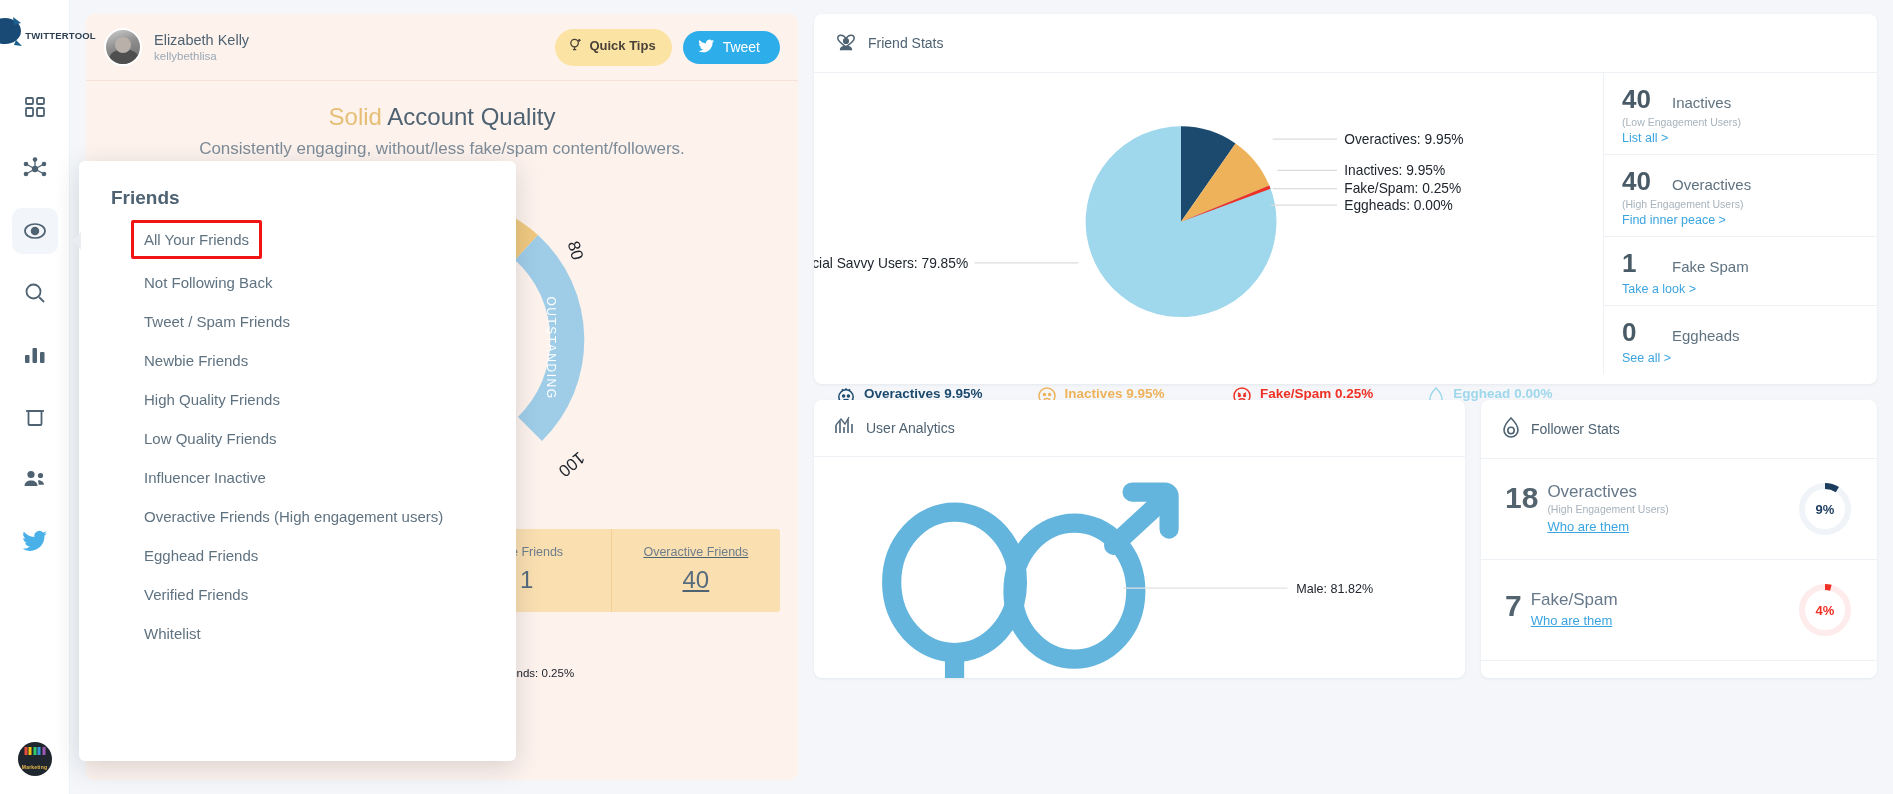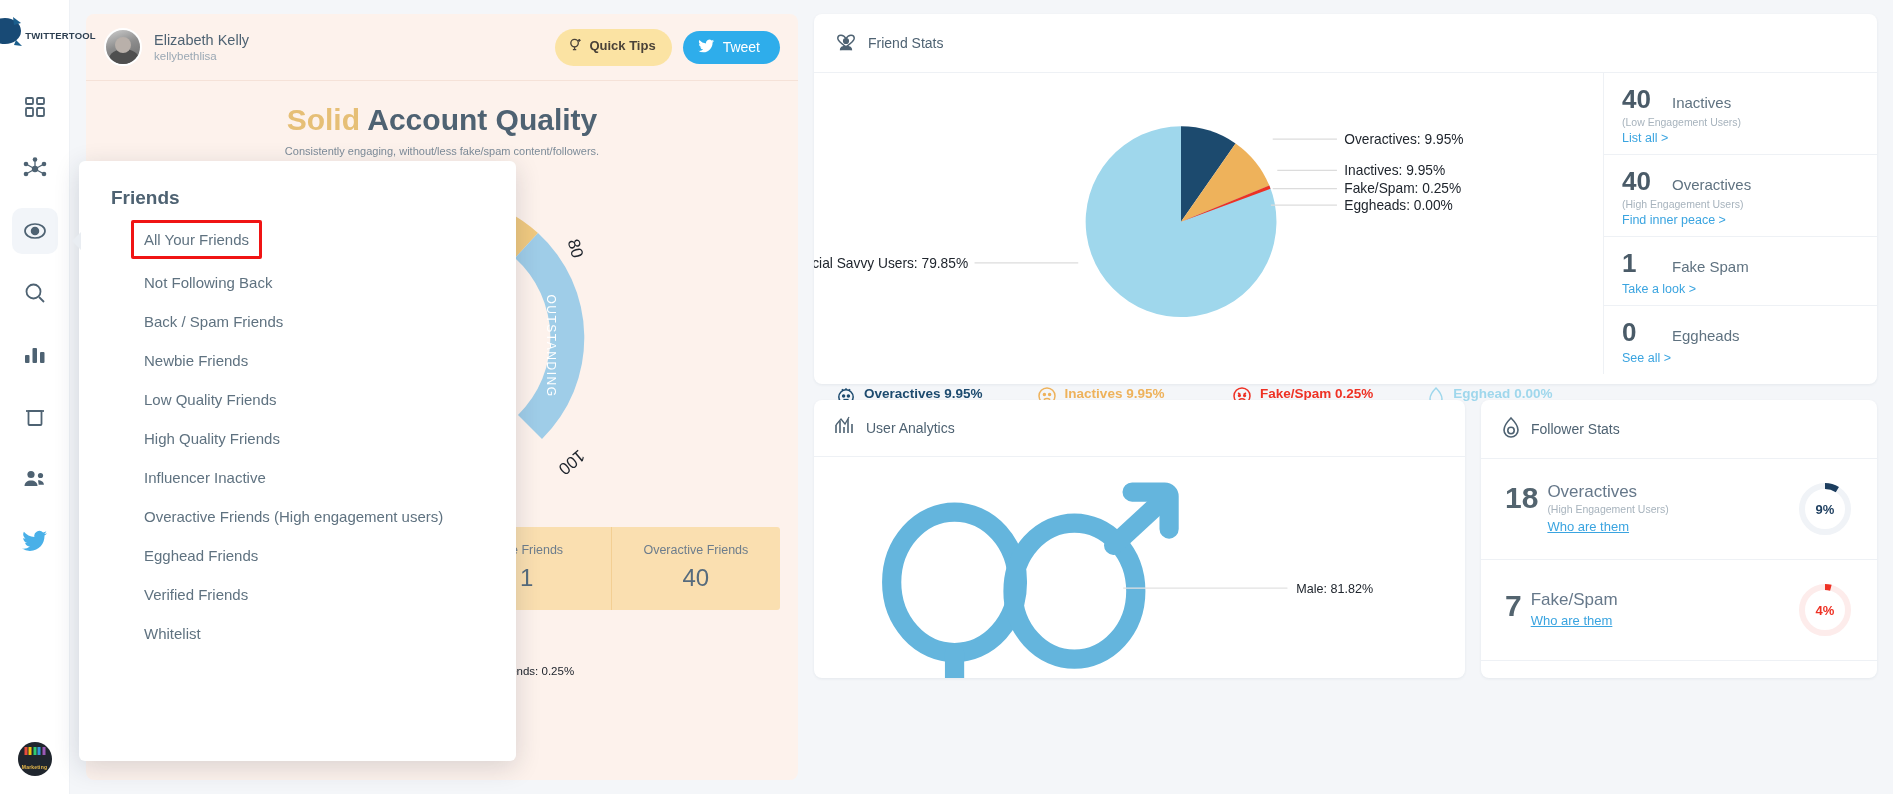--- a/index.html
+++ b/index.html
@@ -71,30 +71,30 @@
   .btn-tips {
     background: #fbe3a3; color: #4a4238; border: none; border-radius: 20px;
     padding: 8px 16px 11px 13px; font-size: 13px; font-weight: 700; cursor: pointer;
     display: flex; align-items: center; gap: 6px; font-family: "Liberation Sans", sans-serif;
   }
   .btn-tweet {
     background: #2eadeb; color: #fff; border: none; border-radius: 20px;
     padding: 8px 20px 8px 15px; font-size: 14px; cursor: pointer;
     display: flex; align-items: center; gap: 8px; font-family: "Liberation Sans", sans-serif;
   }
-  .aq-title { text-align: center; margin-top: 22px; font-size: 30px; font-weight: 700; color: #4e6272; }
+  .aq-title { text-align: center; margin-top: 22px; font-size: 24px; font-weight: 400; color: #4e6272; }
   .aq-title .hl { color: #e6bf76; }
-  .aq-sub { text-align: center; font-size: 11px; color: #7d8c99; margin-top: 8px; }
+  .aq-sub { text-align: center; font-size: 17px; color: #7d8c99; margin-top: 8px; }
   .gauge-area { position: relative; height: 330px; margin-top: 6px; }
   .gauge-svg { position: absolute; left: 50%; transform: translateX(-50%); top: 0; }
   .powered { text-align: center; font-size: 14px; color: #5b6b7a; margin-top: -4px; }
 
   .aq-stats { display: flex; margin: 22px 18px 0 18px; background: #fadfb0; border-radius: 3px; }
   .aq-stat { flex: 1; text-align: center; padding: 16px 4px 18px; border-right: 1px solid #f3cf93; }
-  .aq-stat:last-child { border-right: none; }
+  .aq-stat:last-child { border-right: none; text-decoration: underline; }
   .aq-stat .lbl { font-size: 12.5px; color: #6d7d8c; }
   .aq-stat .val { font-size: 24px; color: #566b7d; margin-top: 7px; }
 
   .people-area { position: relative; height: 150px; margin-top: 16px; }
   .people-svg { position: absolute; left: 50%; transform: translateX(-50%); top: 0; }
 
   
   .fs-card { height: 370px; display: flex; flex-direction: column; }
   .card-head { display: flex; align-items: center; gap: 10px; padding: 16px 20px; border-bottom: 1px solid #eef1f5; }
   .card-head .ttl { font-size: 14px; color: #4e6272; }
@@ -558,24 +558,24 @@
   </div>
 
   <div class="dd-caret"></div>
   <div class="dropdown">
     <div class="dd-title">Friends</div>
     <div class="dd-list">
       <div style="padding:2px 0">
         <div class="dd-item highlighted">All Your Friends</div>
       </div>
       <div class="dd-item">Not Following Back</div>
-      <div class="dd-item">Back / Spam Friends</div>
+      <div class="dd-item">Tweet / Spam Friends</div>
       <div class="dd-item">Newbie Friends</div>
+      <div class="dd-item">High Quality Friends</div>
       <div class="dd-item">Low Quality Friends</div>
-      <div class="dd-item">High Quality Friends</div>
       <div class="dd-item">Influencer Inactive</div>
       <div class="dd-item">Overactive Friends (High engagement users)</div>
       <div class="dd-item">Egghead Friends</div>
       <div class="dd-item">Verified Friends</div>
       <div class="dd-item">Whitelist</div>
     </div>
   </div>
 
 </div>
 

